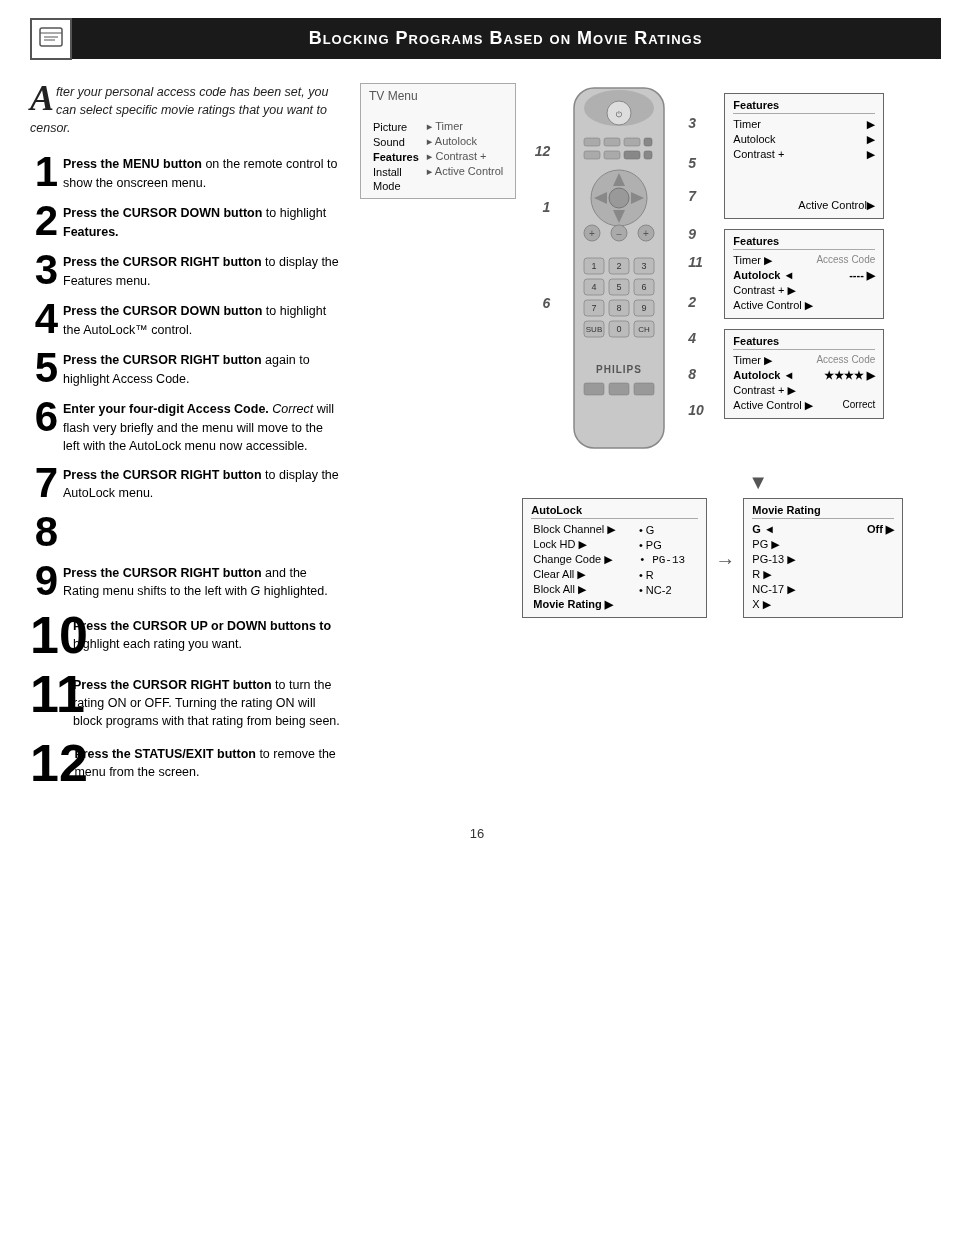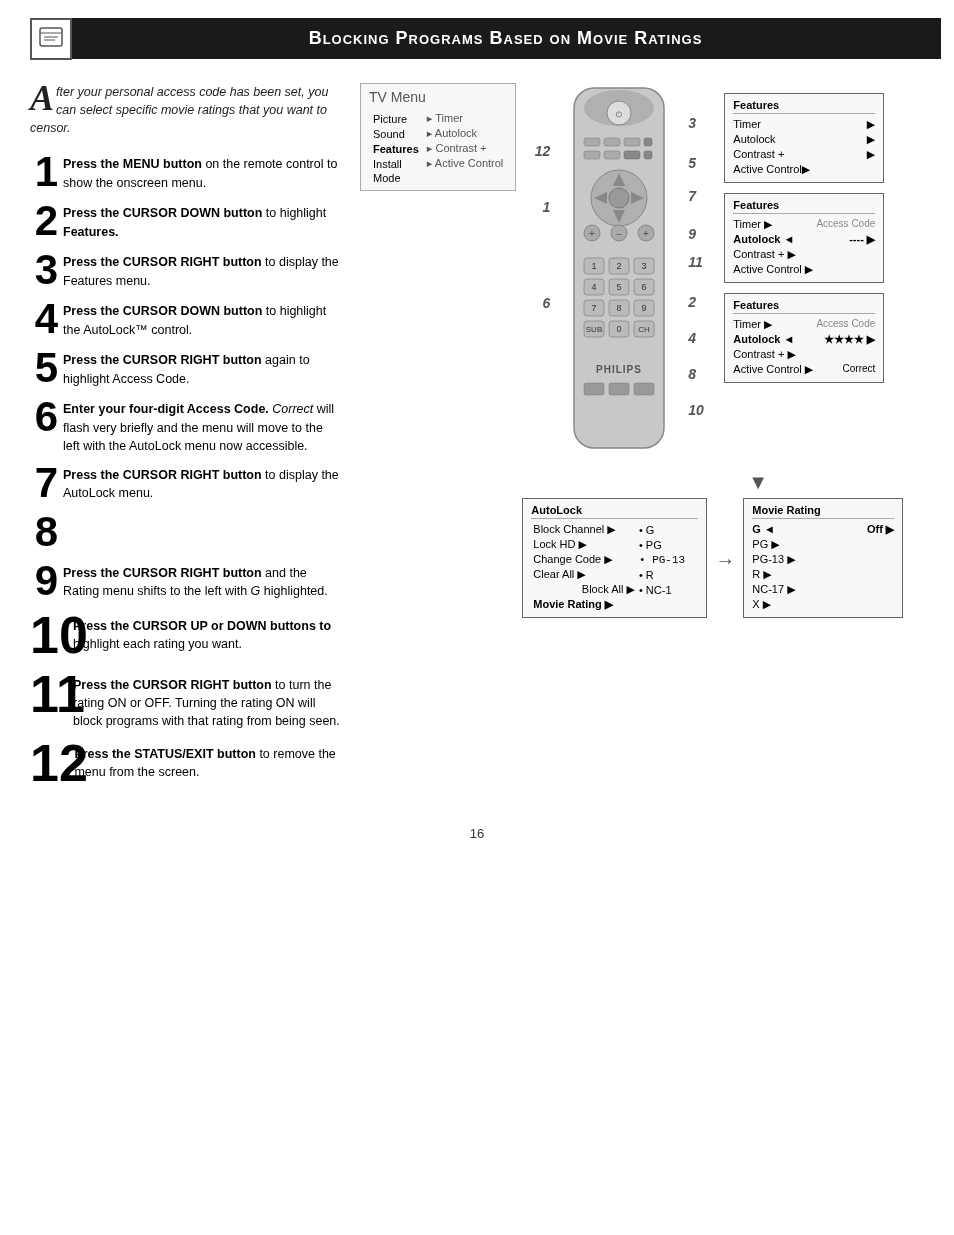--- a/index.html
+++ b/index.html
@@ -117,21 +117,21 @@
       <span style="font-size:52px; font-weight:bold; line-height:1; min-width:38px; text-align:right; color:#000;">12</span>
       <span style="font-size:12.5px; line-height:1.45; padding-top:8px;"><strong>Press the STATUS/EXIT button</strong> to remove the menu from the screen.</span>
     </div>
   </div>
 
   <div class="diagrams-col" style="margin-left:360px; padding-right:20px;">
 
     <div style="display:flex; gap:6px; align-items:flex-start;">
 
       <div style="border:1px solid #aaa; background:#f8f8f8; font-size:11px; padding:5px 8px; min-width:155px;">
-        <div style="font-size:14px; color:#555; margin-bottom:6px;">TV Menu</div>
+        <div style="font-size:12px; color:#555; margin-bottom:16px;">TV Menu</div>
         <table style="border-collapse:collapse; width:100%;">
           <tbody>
               <tr>
                 <td style="padding:1px 4px; font-size:11px;">Picture</td>
                 <td style="padding:1px 4px; font-size:11px; color:#555;">▸ Timer</td>
               </tr>
           <tr>
                 <td style="padding:1px 4px; font-size:11px;">Sound</td>
                 <td style="padding:1px 4px; font-size:11px; color:#555;">▸ Autolock</td>
               </tr>
@@ -257,21 +257,21 @@
                   <span>▶</span>
                 </div>
               <div style="display:flex; justify-content:space-between; padding:1px 0;">
                   <span>Autolock</span>
                   <span>▶</span>
                 </div>
               <div style="display:flex; justify-content:space-between; padding:1px 0;">
                   <span>Contrast +</span>
                   <span>▶</span>
                 </div>
-              <div style="display:flex; justify-content:flex-start; padding:1px 0;">
+              <div style="display:flex; justify-content:flex-end; padding:1px 0;margin-top:36px;">
                   <span>Active Control</span>
                   <span>▶</span>
                 </div>
             </div>
 
             <div style="border:1.5px solid #666; padding:5px 8px; font-size:11px; background:#f8f8f8; min-width:160px;">
               <div style="font-weight:bold; font-size:11px; margin-bottom:3px; border-bottom:1px solid #aaa; padding-bottom:2px;">Features</div>
               <div style="display:flex; justify-content:space-between; padding:1px 0;">
                   <span>Timer ▶</span>
                   <span style="font-size:10px; color:#888;">Access Code</span>
@@ -331,22 +331,22 @@
                   </tr>
               <tr>
                     <td style="padding:1px 2px; font-size:11px;">Change Code ▶</td>
                     <td style="padding:1px 2px; font-size:11px;font-family:Liberation Mono, monospace;">• PG-13</td>
                   </tr>
               <tr>
                     <td style="padding:1px 2px; font-size:11px;">Clear All ▶</td>
                     <td style="padding:1px 2px; font-size:11px;">• R</td>
                   </tr>
               <tr>
-                    <td style="padding:1px 2px; font-size:11px;text-align:right;">Block All ▶</td>
-                    <td style="padding:1px 2px; font-size:11px;">• NC-1</td>
+                    <td style="padding:1px 2px; font-size:11px;">Block All ▶</td>
+                    <td style="padding:1px 2px; font-size:11px;">• NC-2</td>
                   </tr>
               <tr>
                     <td style="padding:1px 2px; font-size:11px; font-weight:bold;">Movie Rating ▶</td>
                     <td></td>
                   </tr>
             </tbody>
               </table>
           </div>
 
           <div style="font-size:20px; color:#555;">→</div>

